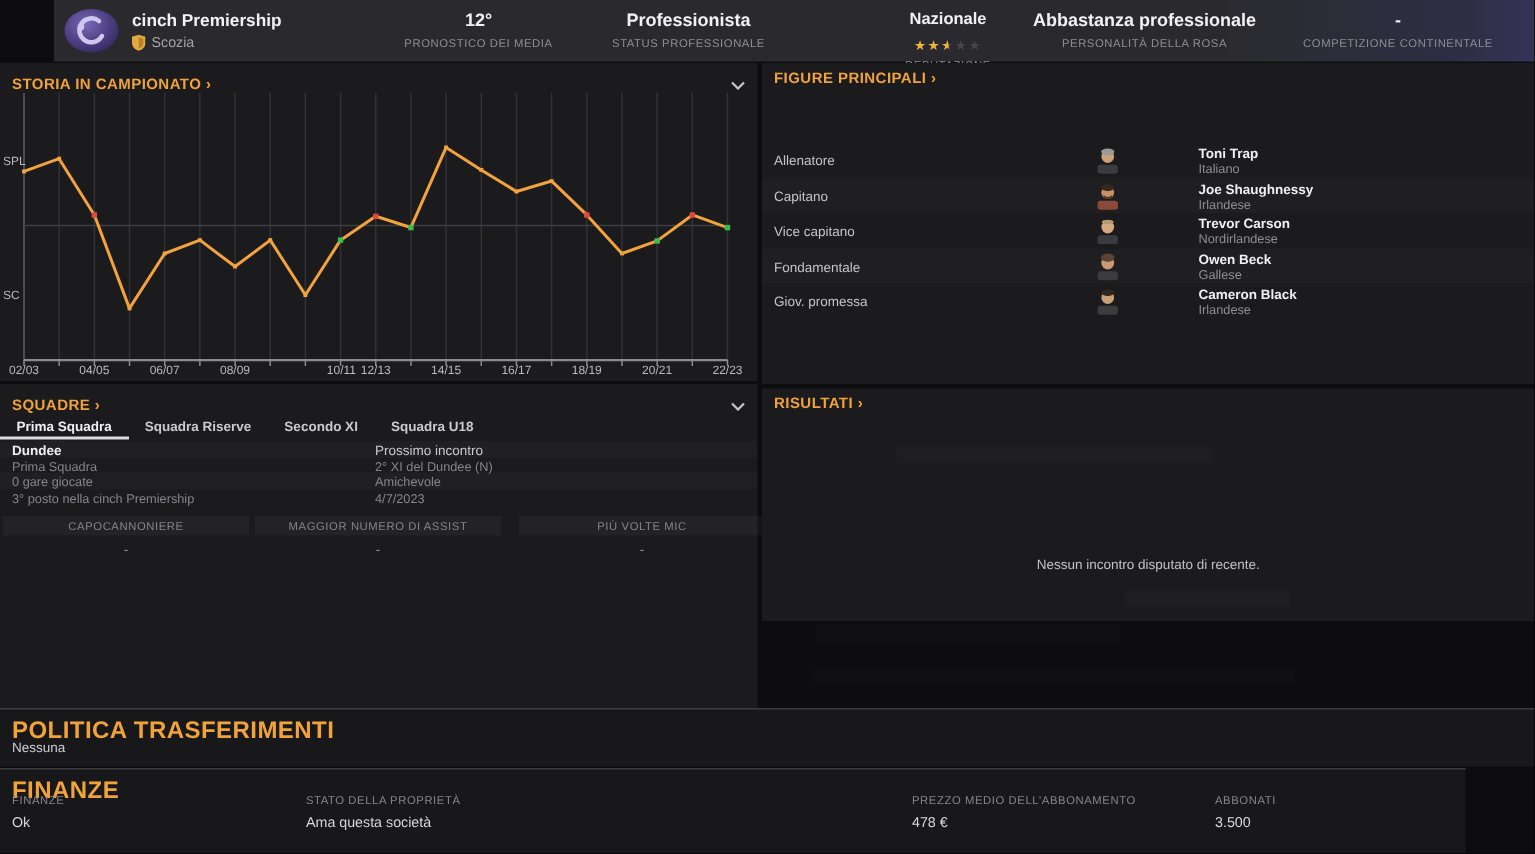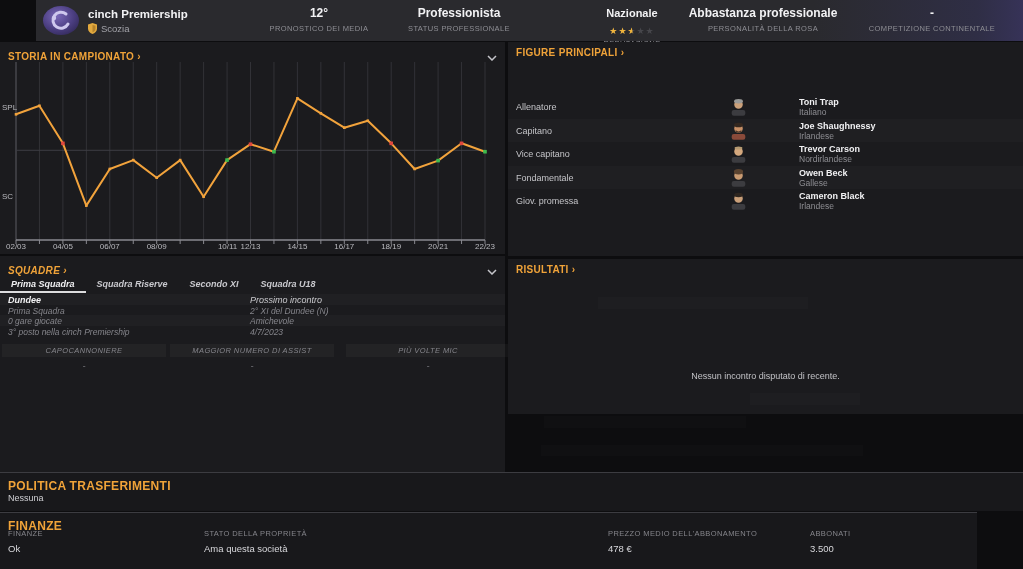--- a/index.html
+++ b/index.html
@@ -24,21 +24,21 @@
     font-size:9px; letter-spacing:1px; line-height:10px; color:#46464b; }
   .stars .stars-fg { position:absolute; left:0; top:0; overflow:hidden; white-space:nowrap; color:#f0b43c; }
 
   
   .panel { position:absolute; background:#1b1b1e; }
   .panel-head { display:flex; justify-content:space-between; align-items:center; padding:5px 8px 0 8px; }
   .panel-title { font-size:10px; font-weight:bold; color:#f0a339; letter-spacing:.3px; cursor:pointer; }
   .chev { display:inline-block; }
 
   .p-history { left:0; top:42px; width:505px; height:212px; }
-  .p-squads  { left:0; top:256px; width:505px; height:242px;font-style:italic; }
+  .p-squads  { left:0; top:256px; width:505px; height:242px; }
   .p-people  { left:508px; top:42px; width:515px; height:214px; }
   .p-results { left:508px; top:259px; width:515px; height:155px; }
 
   
   .chart { position:absolute; left:0; top:0; width:505px; height:212px; }
   .chart svg { position:absolute; left:16px; top:20px; overflow:visible; }
   .y-label { position:absolute; left:2px; font-size:8px; color:#b9b9be; }
   .x-label { position:absolute; top:200px; transform:translateX(-50%); font-size:8px; color:#b9b9be; }
 
   
@@ -69,21 +69,21 @@
   
   .ghost { position:absolute; background:rgba(255,255,255,.016); }
   .empty-msg { position:absolute; left:0; top:112px; width:515px; text-align:center;
     font-size:9px; color:#c2c2c6; }
 
   
   .sec-transfer { position:absolute; left:0; top:472px; width:1023px; height:39px;
     background:#18181b; border-top:1px solid #3c3c41; }
   .sec-finances { position:absolute; left:0; top:512px; width:977px; height:57px;
     background:#18181b; border-top:1px solid #3c3c41; }
-  .sec-title { position:absolute; left:8px; top:6px; font-size:12px; font-weight:bold; color:#f0a339; letter-spacing:.3px; }
+  .sec-title { position:absolute; left:8px; top:6px; font-size:16px; font-weight:bold; color:#f0a339; letter-spacing:.3px; }
   .sec-value { position:absolute; left:8px; top:20px; font-size:9px; color:#cfcfd3; }
   .fin-col { position:absolute; top:16px; }
   .fin-label { font-size:7.5px; color:#85858b; letter-spacing:.4px; }
   .fin-value { font-size:9.5px; color:#d8d8dc; margin-top:5px; }
 </style>
 </head>
 <body>
 
 <div class="app">
 

